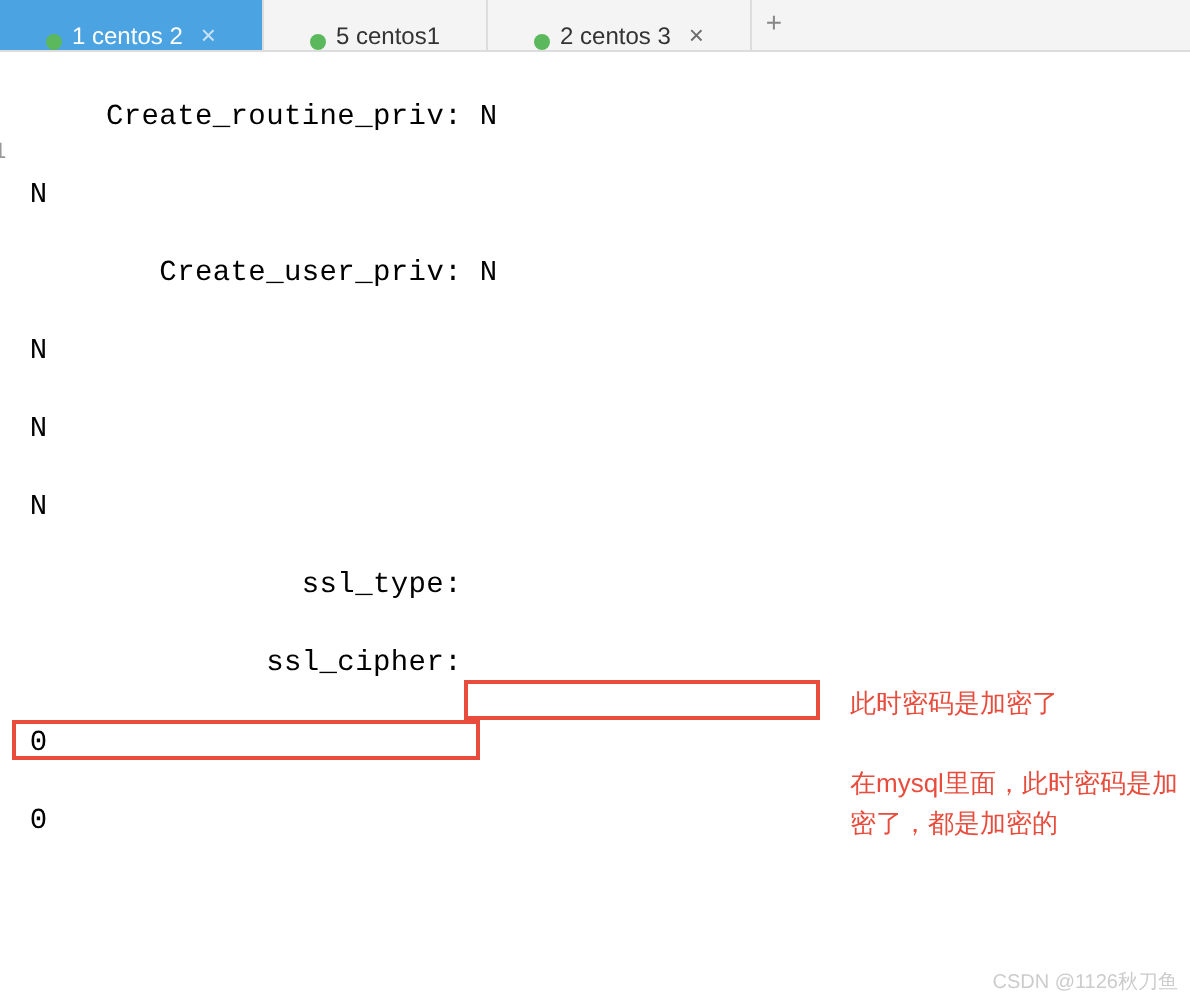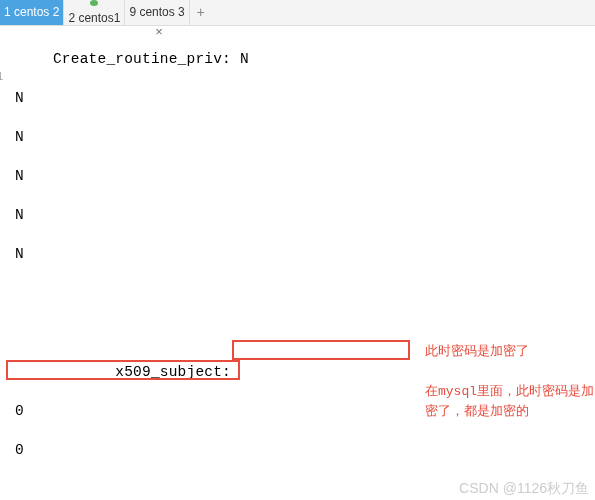--- a/index.html
+++ b/index.html
@@ -14,29 +14,28 @@
     }
     .tabs {
       display: flex;
       background: #f4f4f4;
       border-bottom: 1px solid #ddd;
       height: 26px;
       align-items: stretch;
     }
     .tab {
       display: flex;
-      align-items: center;
-      padding: 0 4px;
+      align-items: flex-end;
+      padding: 0 23px;
       border-right: 1px solid #ddd;
       font-size: 12px;
       font-family: -apple-system, "Segoe UI", sans-serif;
       color: #333;
       cursor: pointer;
       gap: 5px;
-      flex-direction: column;
     }
     .tab.active {
       background: #4ba3e2;
       color: #fff;
     }
     .tab .dot {
       width: 8px;
       height: 8px;
       border-radius: 50%;
       display: inline-block;
@@ -74,77 +73,76 @@
     .row { display: flex; }
     .key { text-align: right; min-width: 225px; display: inline-block; }
     .highlight-box {
       position: absolute;
       border: 2px solid #e74c3c;
       pointer-events: none;
     }
     .annotation {
       position: absolute;
       color: #e74c3c;
-      font-family: Liberation Mono, monospace;
+      font-family: Liberation Sans, sans-serif;
       font-size: 13px;
       line-height: 1.5;
       max-width: 170px;
     }
     .left-marker {
       position: absolute;
       left: -3px;
       top: 70px;
       font-size: 11px;
       color: #999;
       font-family: sans-serif;
     }
     .watermark {
       position: absolute;
       bottom: 2px;
       right: 6px;
-      font-size: 14px;
+      font-size: 10px;
       color: #ccc;
       font-family: sans-serif;
     }
   </style>
 </head>
 <body>
 
 <div class="topbar-text"></div>
 
 <div class="tabs">
   <div class="tab active">
     <span class="dot green"></span>
     <span>1 centos 2</span>
     <span class="close">×</span>
   </div>
   <div class="tab">
     <span class="dot green"></span>
-    <span>2 centos1</span>
+    <span>5 centos1</span>
   </div>
   <div class="tab">
     <span class="dot green"></span>
-    <span>9 centos 3</span>
+    <span>2 centos 3</span>
     <span class="close">×</span>
   </div>
   <div class="tab-add">+</div>
 </div>
 
 <div class="left-marker">1</div>
 
 <div class="terminal">
 <div class="row"><span class="key">Create_routine_priv:</span><span> N</span></div>
 <div class="row"><span> N</span></div>
+<div class="row"><span class="key">Create_user_priv:</span><span> N</span></div>
 <div class="row"><span> N</span></div>
 <div class="row"><span> N</span></div>
 <div class="row"><span> N</span></div>
-<div class="row"><span> N</span></div>
-<div class="row"><span> </span></div>
-<div class="row"><span> </span></div>
-<div class="row"><span class="key">x509_subject:</span><span> </span></div>
+<div class="row"><span class="key">ssl_type:</span><span> </span></div>
+<div class="row"><span class="key">ssl_cipher:</span><span> </span></div>
 <div class="row"><span> 0</span></div>
 <div class="row"><span> 0</span></div>
 
 
 
 
 
 
 
 

